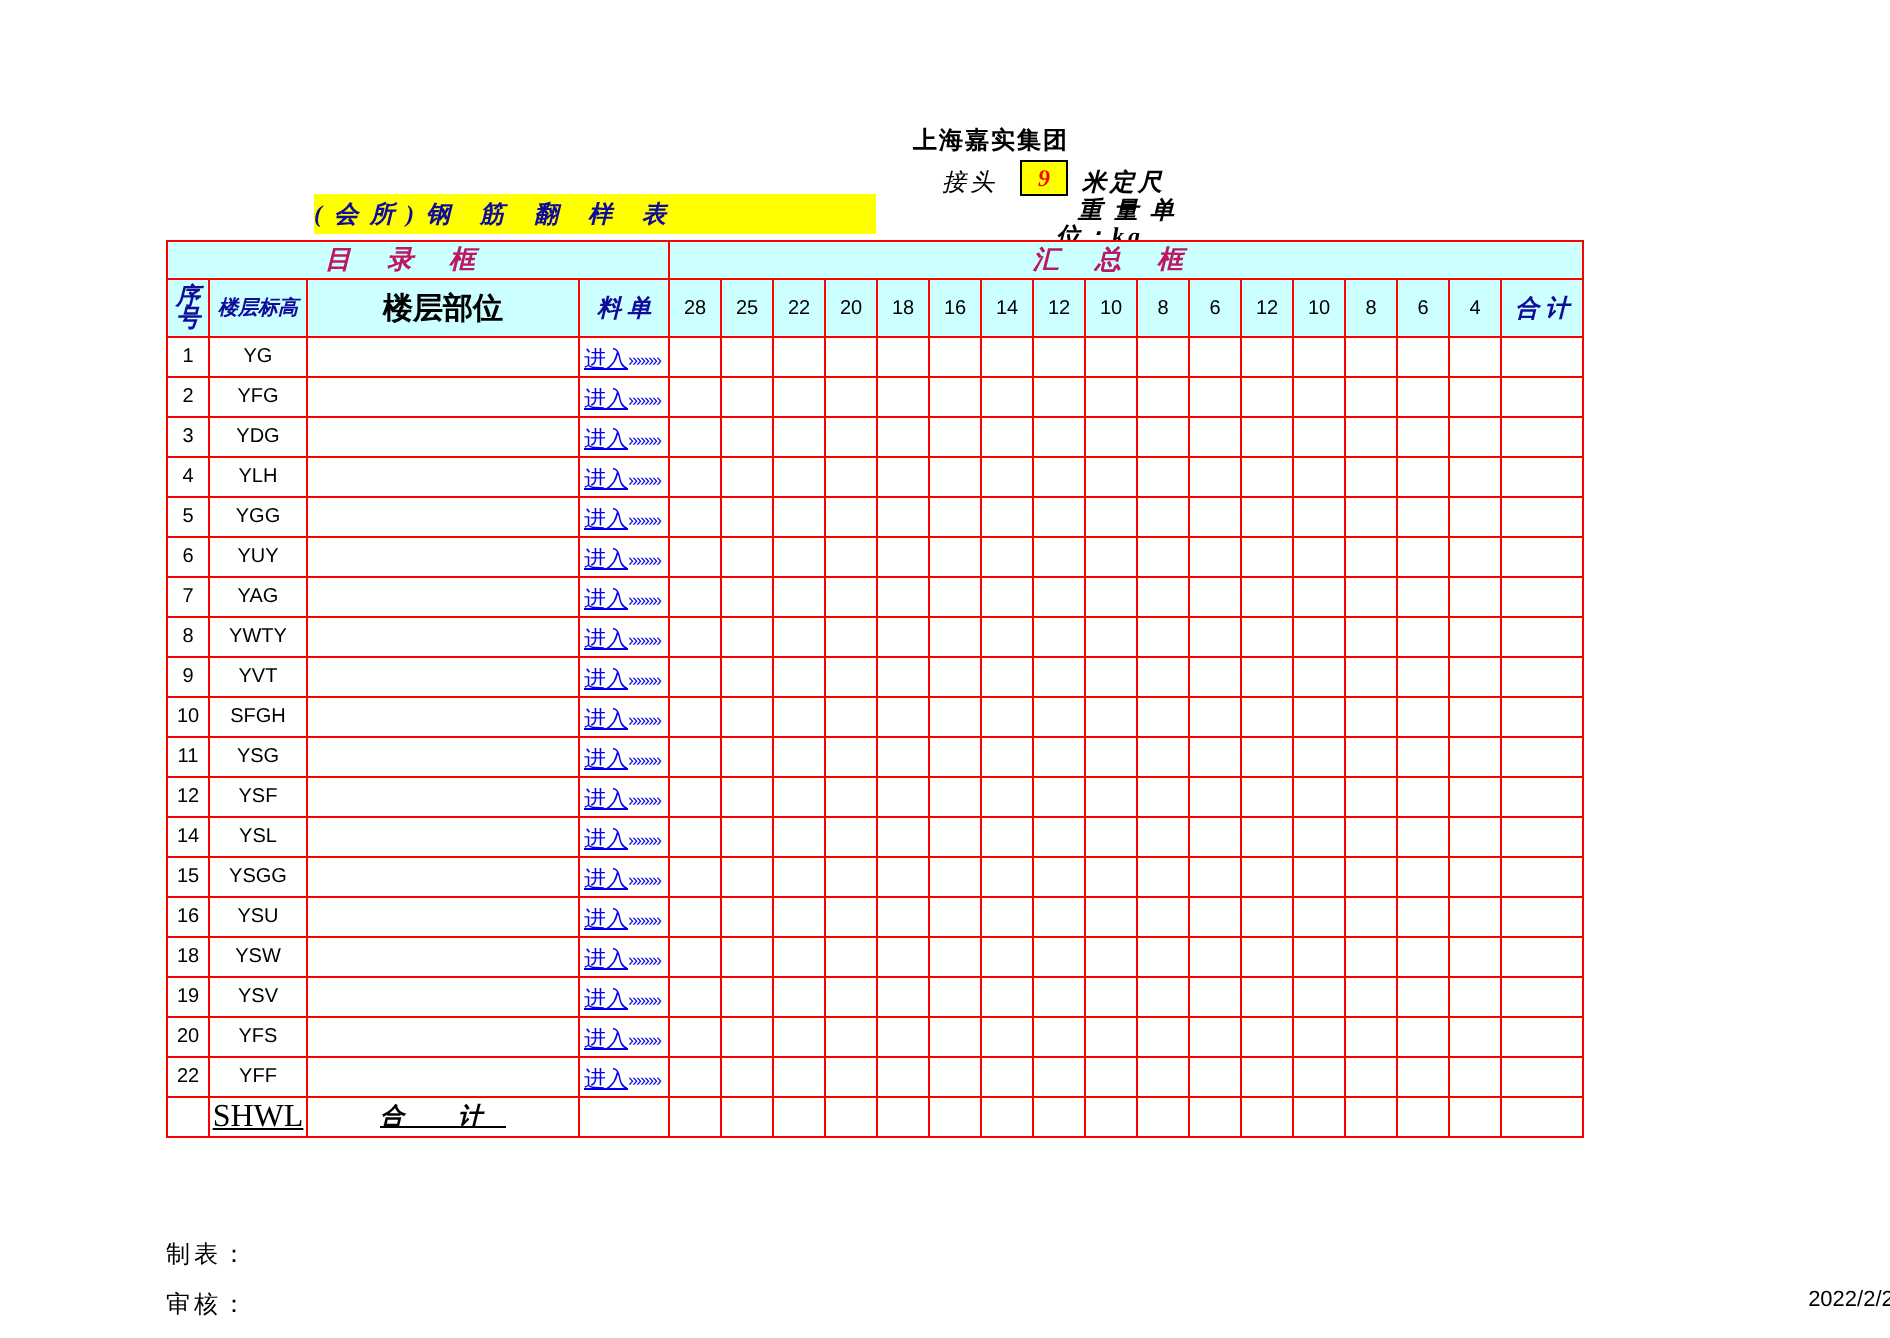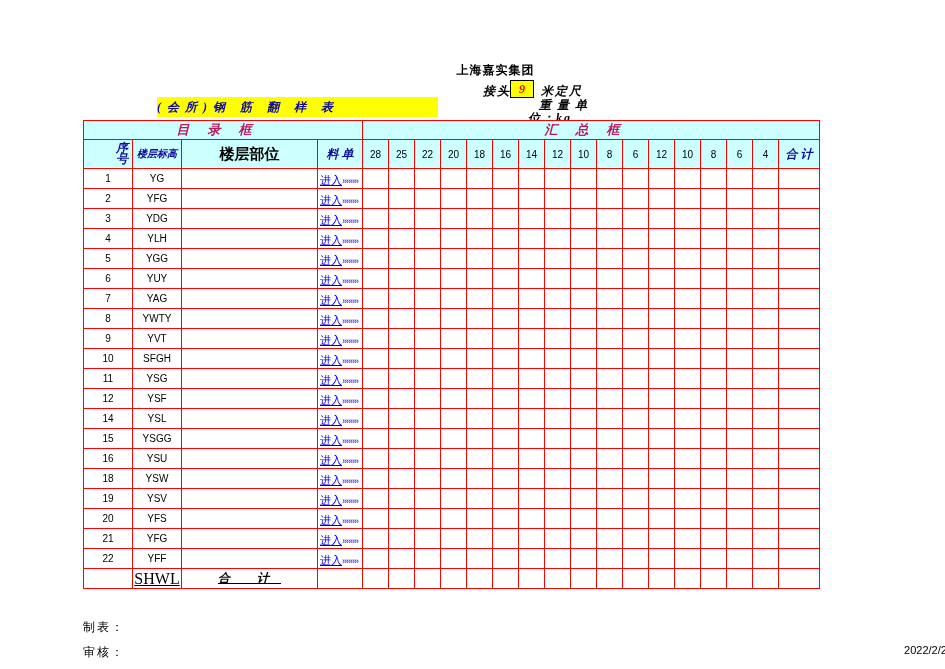--- a/index.html
+++ b/index.html
@@ -1,19 +1,19 @@
 <!DOCTYPE html>
 <html><head>
 <meta charset="utf-8">
 <style>
   html,body{margin:0;padding:0;background:#fff;font-family:"SimSun","Songti SC",serif;}
   .page{width:945px;height:669px;position:relative;color:#000;margin-left:23px;}
   .company{position:absolute;left:0;top:62px;width:945px;text-align:center;font-family:"SimHei","Heiti SC",sans-serif;font-size:12px;font-weight:bold;letter-spacing:1px;}
   .title-bar{position:absolute;left:134px;top:97px;width:281px;height:20px;background:#ffff00;text-align:left;line-height:20px;font-style:italic;color:#110b9a;font-family:"KaiTi","Kaiti SC",serif;font-size:12px;font-weight:bold;letter-spacing:6px;}
-  .jt-label{position:absolute;left:460px;top:83px;font-style:italic;font-family:"KaiTi","Kaiti SC",serif;font-size:12px;font-weight:bold;letter-spacing:2px;}
+  .jt-label{position:absolute;left:448px;top:83px;font-style:italic;font-family:"KaiTi","Kaiti SC",serif;font-size:12px;font-weight:normal;letter-spacing:2px;}
   .jt-box{position:absolute;left:487px;top:80px;width:22px;height:16px;background:#ffff00;border:1px solid #000;text-align:center;line-height:16px;color:#f00;font-family:"Comic Sans MS",cursive;font-style:italic;font-weight:bold;font-size:12px;}
   .jt-note{position:absolute;left:518px;top:83px;font-style:italic;font-family:"KaiTi","Kaiti SC",serif;font-size:12px;font-weight:bold;letter-spacing:2px;}
   .zz{position:absolute;left:516px;top:97px;font-style:italic;font-family:"KaiTi","Kaiti SC",serif;font-size:12px;font-weight:bold;letter-spacing:6px;}
   .unit{position:absolute;left:505px;top:110px;font-style:italic;font-family:"KaiTi","Kaiti SC",serif;font-size:12px;font-weight:bold;letter-spacing:2px;}
   
   .tbl{position:absolute;left:60px;top:120px;border-collapse:collapse;}
   .tbl th,.tbl td{border:1px solid #f00;padding:0;vertical-align:middle;text-align:center;}
   .tbl .blue{background:#ccffff;}
   .grp{height:18px;color:#be185d;font-family:"KaiTi","Kaiti SC",serif;font-style:italic;font-weight:bold;font-size:13px;letter-spacing:18px;}
   .hcell{height:28px;font-family:"KaiTi","Kaiti SC",serif;font-style:italic;font-weight:bold;font-size:12px;color:#110b9a;}
@@ -52,21 +52,21 @@
   <div class="zz">重量单</div>
   <div class="unit">位：kg</div>
 
   <table class="tbl">
     <thead>
       <tr>
         <th class="blue grp" colspan="4">目录框</th>
         <th class="blue grp" colspan="17">汇总框</th>
       </tr>
       <tr id="head-row">
-        <th class="blue hcell seq" style="line-height:11px;padding-left:28px;">序号</th>
+        <th class="blue hcell seq" style="line-height:11px;">序号</th>
         <th class="blue hcell gao" style="font-size:10px;">楼层标高</th>
         <th class="blue hcell buwei hbuwei">楼层部位</th>
         <th class="blue hcell liao">料 单</th>
 
       <th class="blue hcell num hnum">28</th>
           <th class="blue hcell num hnum">25</th>
           <th class="blue hcell num hnum">22</th>
           <th class="blue hcell num hnum">20</th>
           <th class="blue hcell num hnum">18</th>
           <th class="blue hcell num hnum">16</th>
@@ -492,43 +492,20 @@
           <td class="num"></td>
           <td class="num"></td>
           <td class="num"></td>
           <td class="num"></td>
           <td class="num"></td>
           <td class="num"></td>
           <td class="num"></td>
           <td class="sum"></td>
         </tr>
         <tr class="row">
-          <td class="seq n">21</td>
-          <td class="gao code">YFG</td>
-          <td class="buwei"></td>
-          <td class="liao" style="text-align: left; padding-left: 2px;"><span class="enter">进入</span><span class="arr">»»»»</span></td>
-          <td class="num"></td>
-          <td class="num"></td>
-          <td class="num"></td>
-          <td class="num"></td>
-          <td class="num"></td>
-          <td class="num"></td>
-          <td class="num"></td>
-          <td class="num"></td>
-          <td class="num"></td>
-          <td class="num"></td>
-          <td class="num"></td>
-          <td class="num"></td>
-          <td class="num"></td>
-          <td class="num"></td>
-          <td class="num"></td>
-          <td class="num"></td>
-          <td class="sum"></td>
-        </tr>
-        <tr class="row">
           <td class="seq n">22</td>
           <td class="gao code">YFF</td>
           <td class="buwei"></td>
           <td class="liao" style="text-align: left; padding-left: 2px;"><span class="enter">进入</span><span class="arr">»»»»</span></td>
           <td class="num"></td>
           <td class="num"></td>
           <td class="num"></td>
           <td class="num"></td>
           <td class="num"></td>
           <td class="num"></td>

